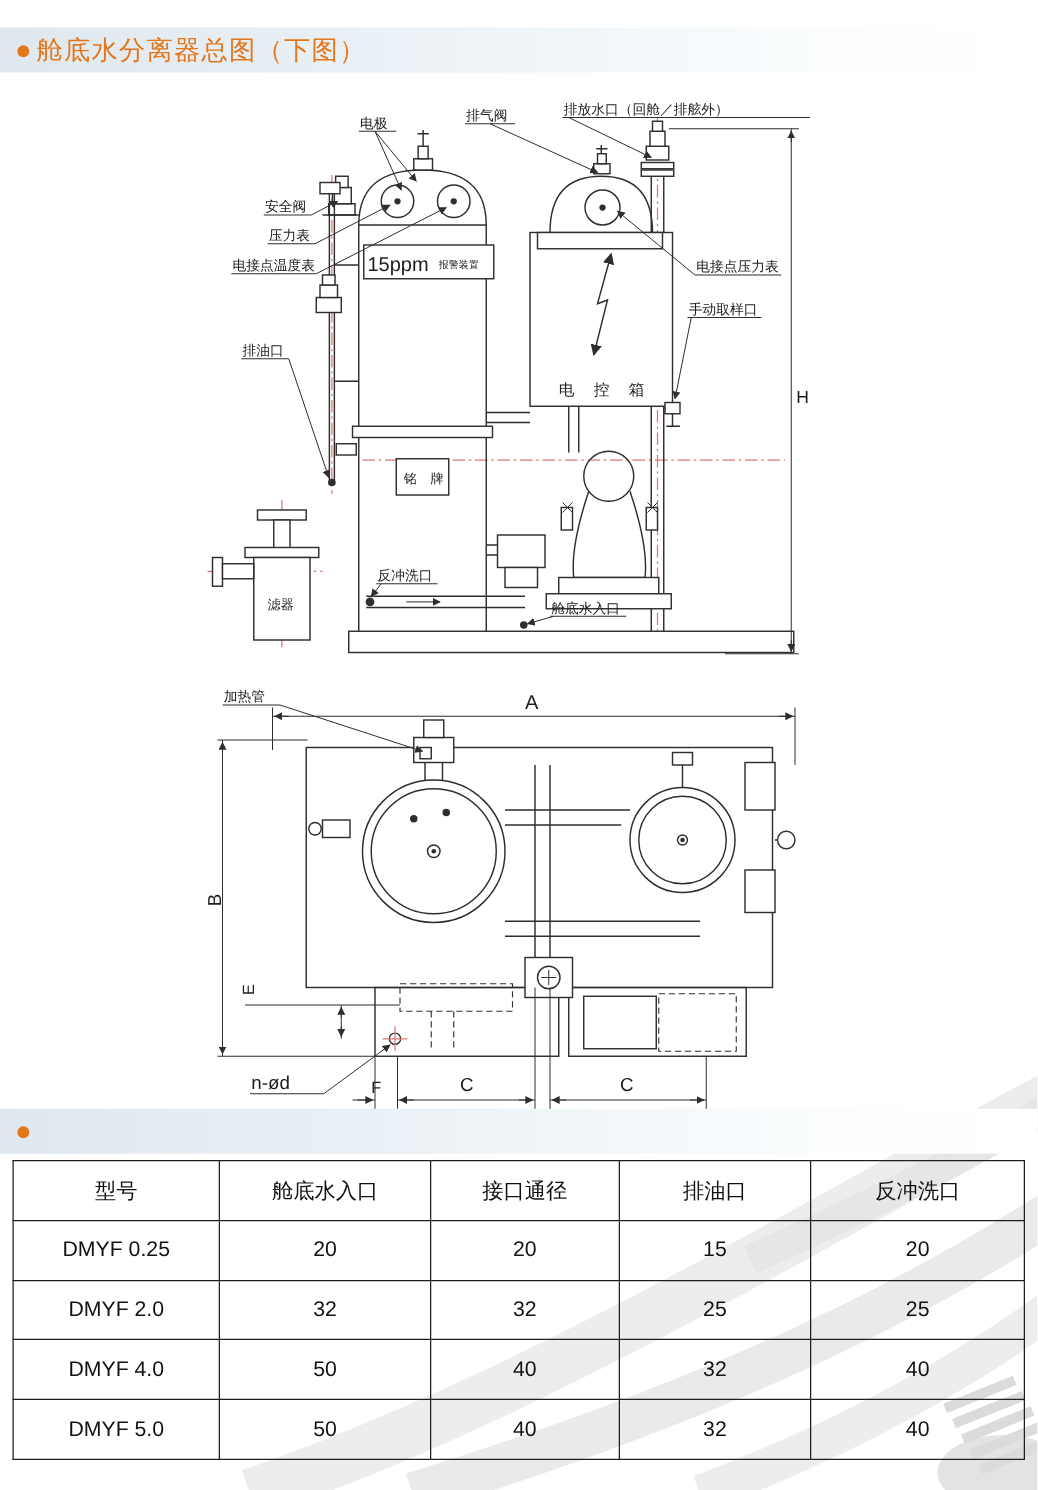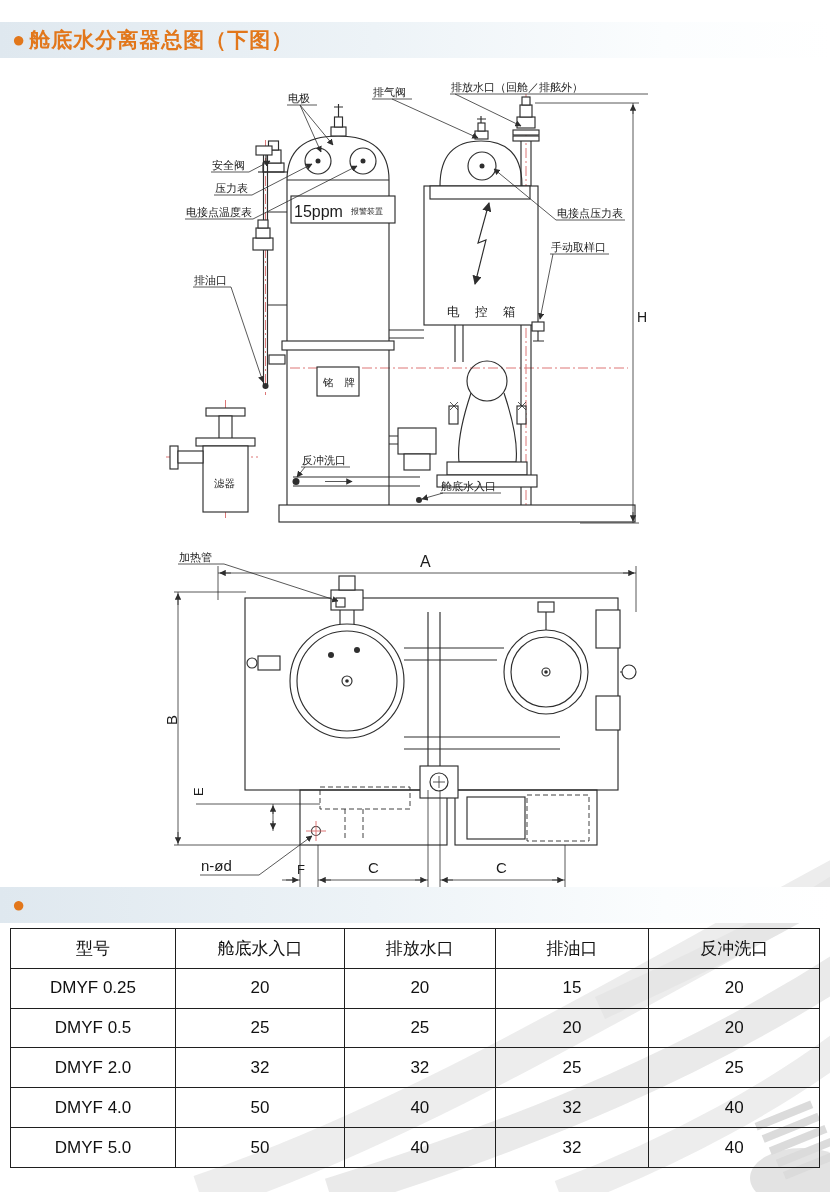--- a/index.html
+++ b/index.html
@@ -5,21 +5,21 @@
   html,body{margin:0;padding:0;}
   body{width:830px;height:1192px;background:#ffffff;font-family:"Liberation Sans","DejaVu Sans",sans-serif;}
   #page{position:relative;width:830px;height:1192px;overflow:hidden;background:#fff;}
   
   #watermark{position:absolute;left:0;top:0;z-index:0;}
   
   .secbar{position:absolute;left:0;width:830px;height:36px;z-index:2;
           background:linear-gradient(90deg,#dfe8ef 0%,#edf3f7 45%,#fbfdfe 80%,#ffffff 100%);
           display:flex;align-items:center;padding-left:12px;box-sizing:border-box;}
   .secbar .bullet{color:#e2771b;font-size:22px;margin-right:4px;line-height:1;}
-  .secbar .sectitle{color:#e2771b;font-size:21px;font-weight:bold;letter-spacing:1px;}
+  .secbar .sectitle{color:#e2771b;font-size:21px;font-weight:normal;letter-spacing:1px;}
   #bar1{top:22px;}
   #bar2{top:887px;}
   
   .diag{position:absolute;z-index:1;}
   .ln{stroke:#2e2e2e;stroke-width:1.15;fill:none;}
   .lnf{stroke:#2e2e2e;stroke-width:1.15;fill:#ffffff;}
   .thin{stroke:#2e2e2e;stroke-width:0.8;fill:none;}
   .dash{stroke:#2e2e2e;stroke-width:0.9;fill:none;stroke-dasharray:5 3;}
   .red{stroke:#dd7777;stroke-width:1;fill:none;stroke-dasharray:10 3 2 3;}
   .reds{stroke:#dd7777;stroke-width:1;fill:none;}
@@ -358,36 +358,29 @@
         <col class="c0">
         <col class="c1">
         <col class="c2">
         <col class="c3">
         <col class="c4">
       </colgroup>
     <tbody>
       <tr>
         <td>型号</td>
         <td>舱底水入口</td>
-        <td>排放水口</td>
+        <td>接口通径</td>
         <td>排油口</td>
         <td>反冲洗口</td>
       </tr>
       <tr>
         <td>DMYF 0.25</td>
         <td>20</td>
         <td>20</td>
         <td>15</td>
-        <td>20</td>
-      </tr>
-      <tr>
-        <td>DMYF 0.5</td>
-        <td>25</td>
-        <td>25</td>
-        <td>20</td>
         <td>20</td>
       </tr>
       <tr>
         <td>DMYF 2.0</td>
         <td>32</td>
         <td>32</td>
         <td>25</td>
         <td>25</td>
       </tr>
       <tr>

